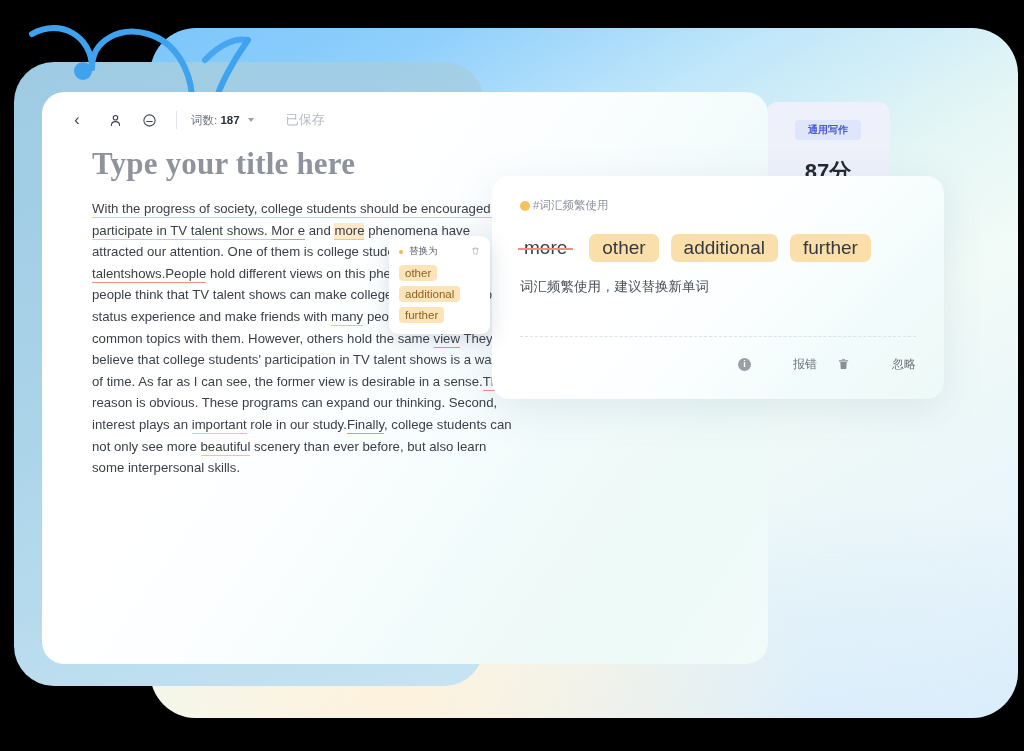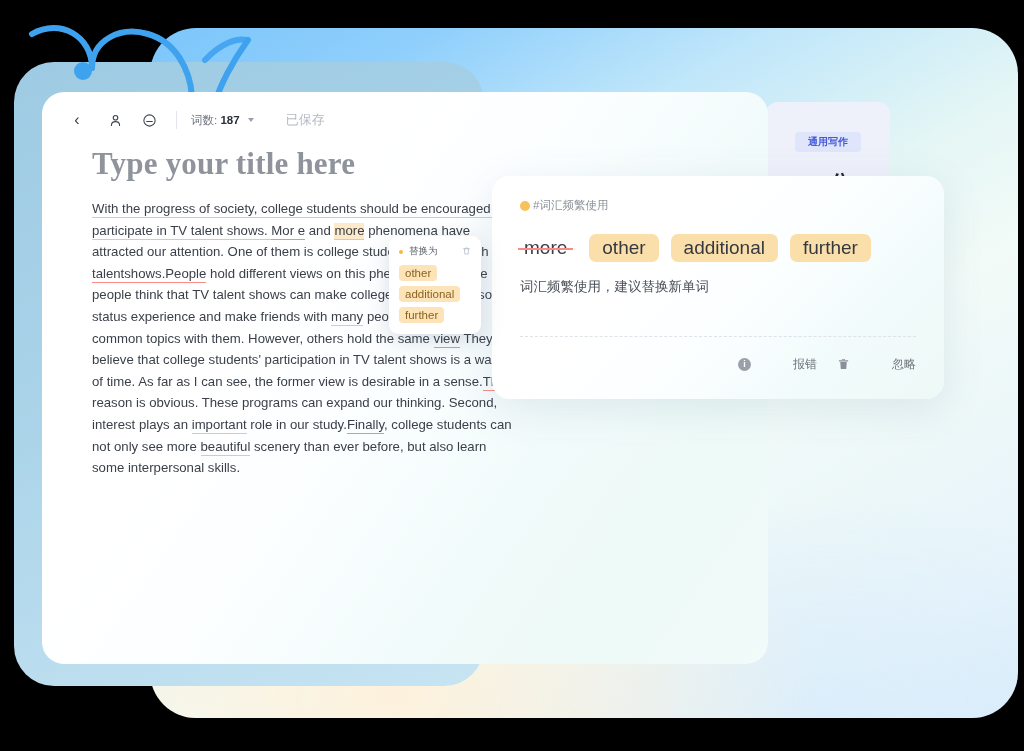--- a/index.html
+++ b/index.html
@@ -96,21 +96,21 @@
     font-size: 13.2px; color: #3a3f48; line-height: 21.6px;
     text-align: left;
   }
   .u-orange { border-bottom: 1.6px solid #f6c873; padding-bottom: 1px; }
   .u-red { border-bottom: 1.6px solid #f98a86; padding-bottom: 1px; }
   .hl-orange { background: #fdeaca; border-bottom: 1.6px solid #f6c873; padding-bottom: 1px; }
 
   
   .inline-pop {
     position: absolute; left: 389px; top: 236px;
-    width: 92px; border-radius: 9px;
+    width: 101px; border-radius: 9px;
     background: #fff;
     box-shadow: 0 6px 22px rgba(70,90,120,.20);
     padding: 9px 10px 11px 10px;
     z-index: 30;
   }
   .ip-head { display: flex; align-items: center; margin-bottom: 7px; }
   .ip-dot { width: 4px; height: 4px; border-radius: 50%; background: #f7b64c; margin-right: 6px; }
   .ip-title { font-size: 9.5px; color: #5b616b; flex: 1; }
   .ip-trash { color: #b9bfc8; font-size: 10px; line-height: 1; }
   .ip-chip {
@@ -129,21 +129,21 @@
     border-radius: 9px; padding: 2px 8px; line-height: 12px;
   }
 
   
   .score-box {
     position: absolute; left: 766px; top: 102px;
     width: 124px; height: 112px;
     border-radius: 12px 12px 0 0;
     background: linear-gradient(180deg, #eef1fb 0%, #eef1fa 55%, #f3f5fb 100%);
     display: flex; flex-direction: column; align-items: center;
-    padding-top: 30px;
+    padding-top: 18px;
   }
   .score-tag {
     background: #dfe5fb; color: #4558d8; font-size: 10px; font-weight: 700;
     border-radius: 4px; padding: 3px 13px;
   }
   .score-num { font-size: 22px; font-weight: 700; color: #23272f; margin-top: 17px; }
 
   
   .err-row {
     width: 218px; height: 38px; border-radius: 9px;

